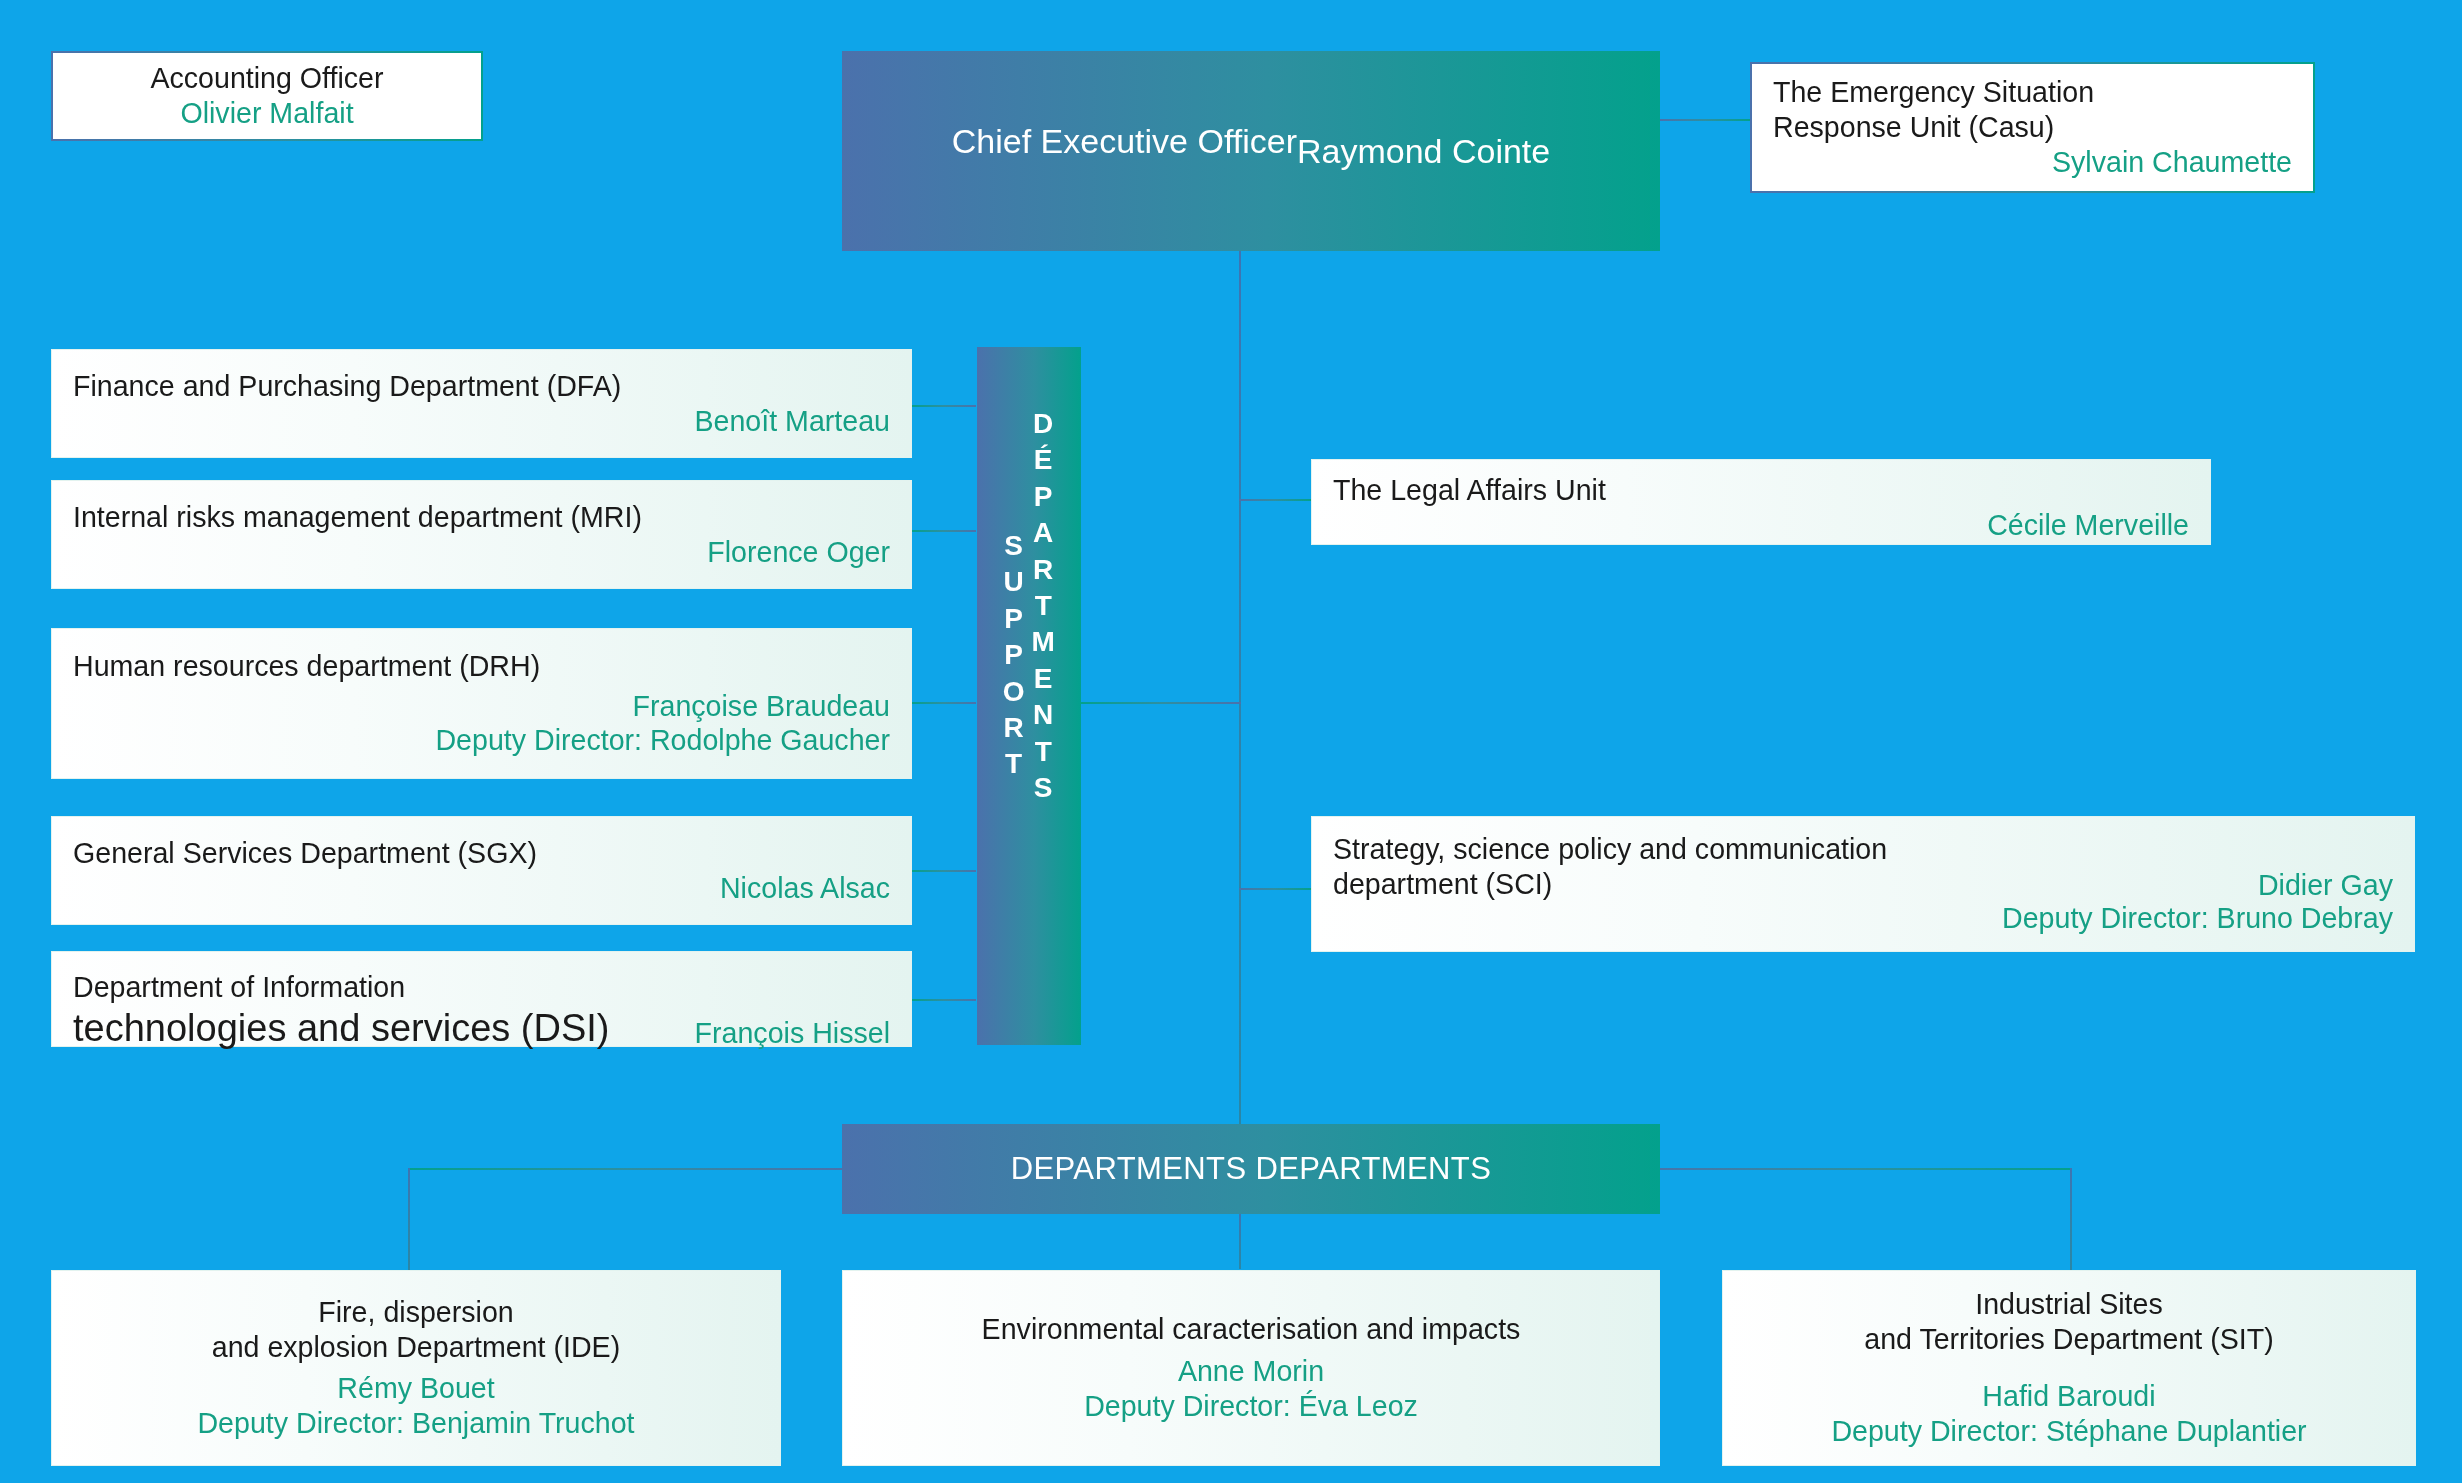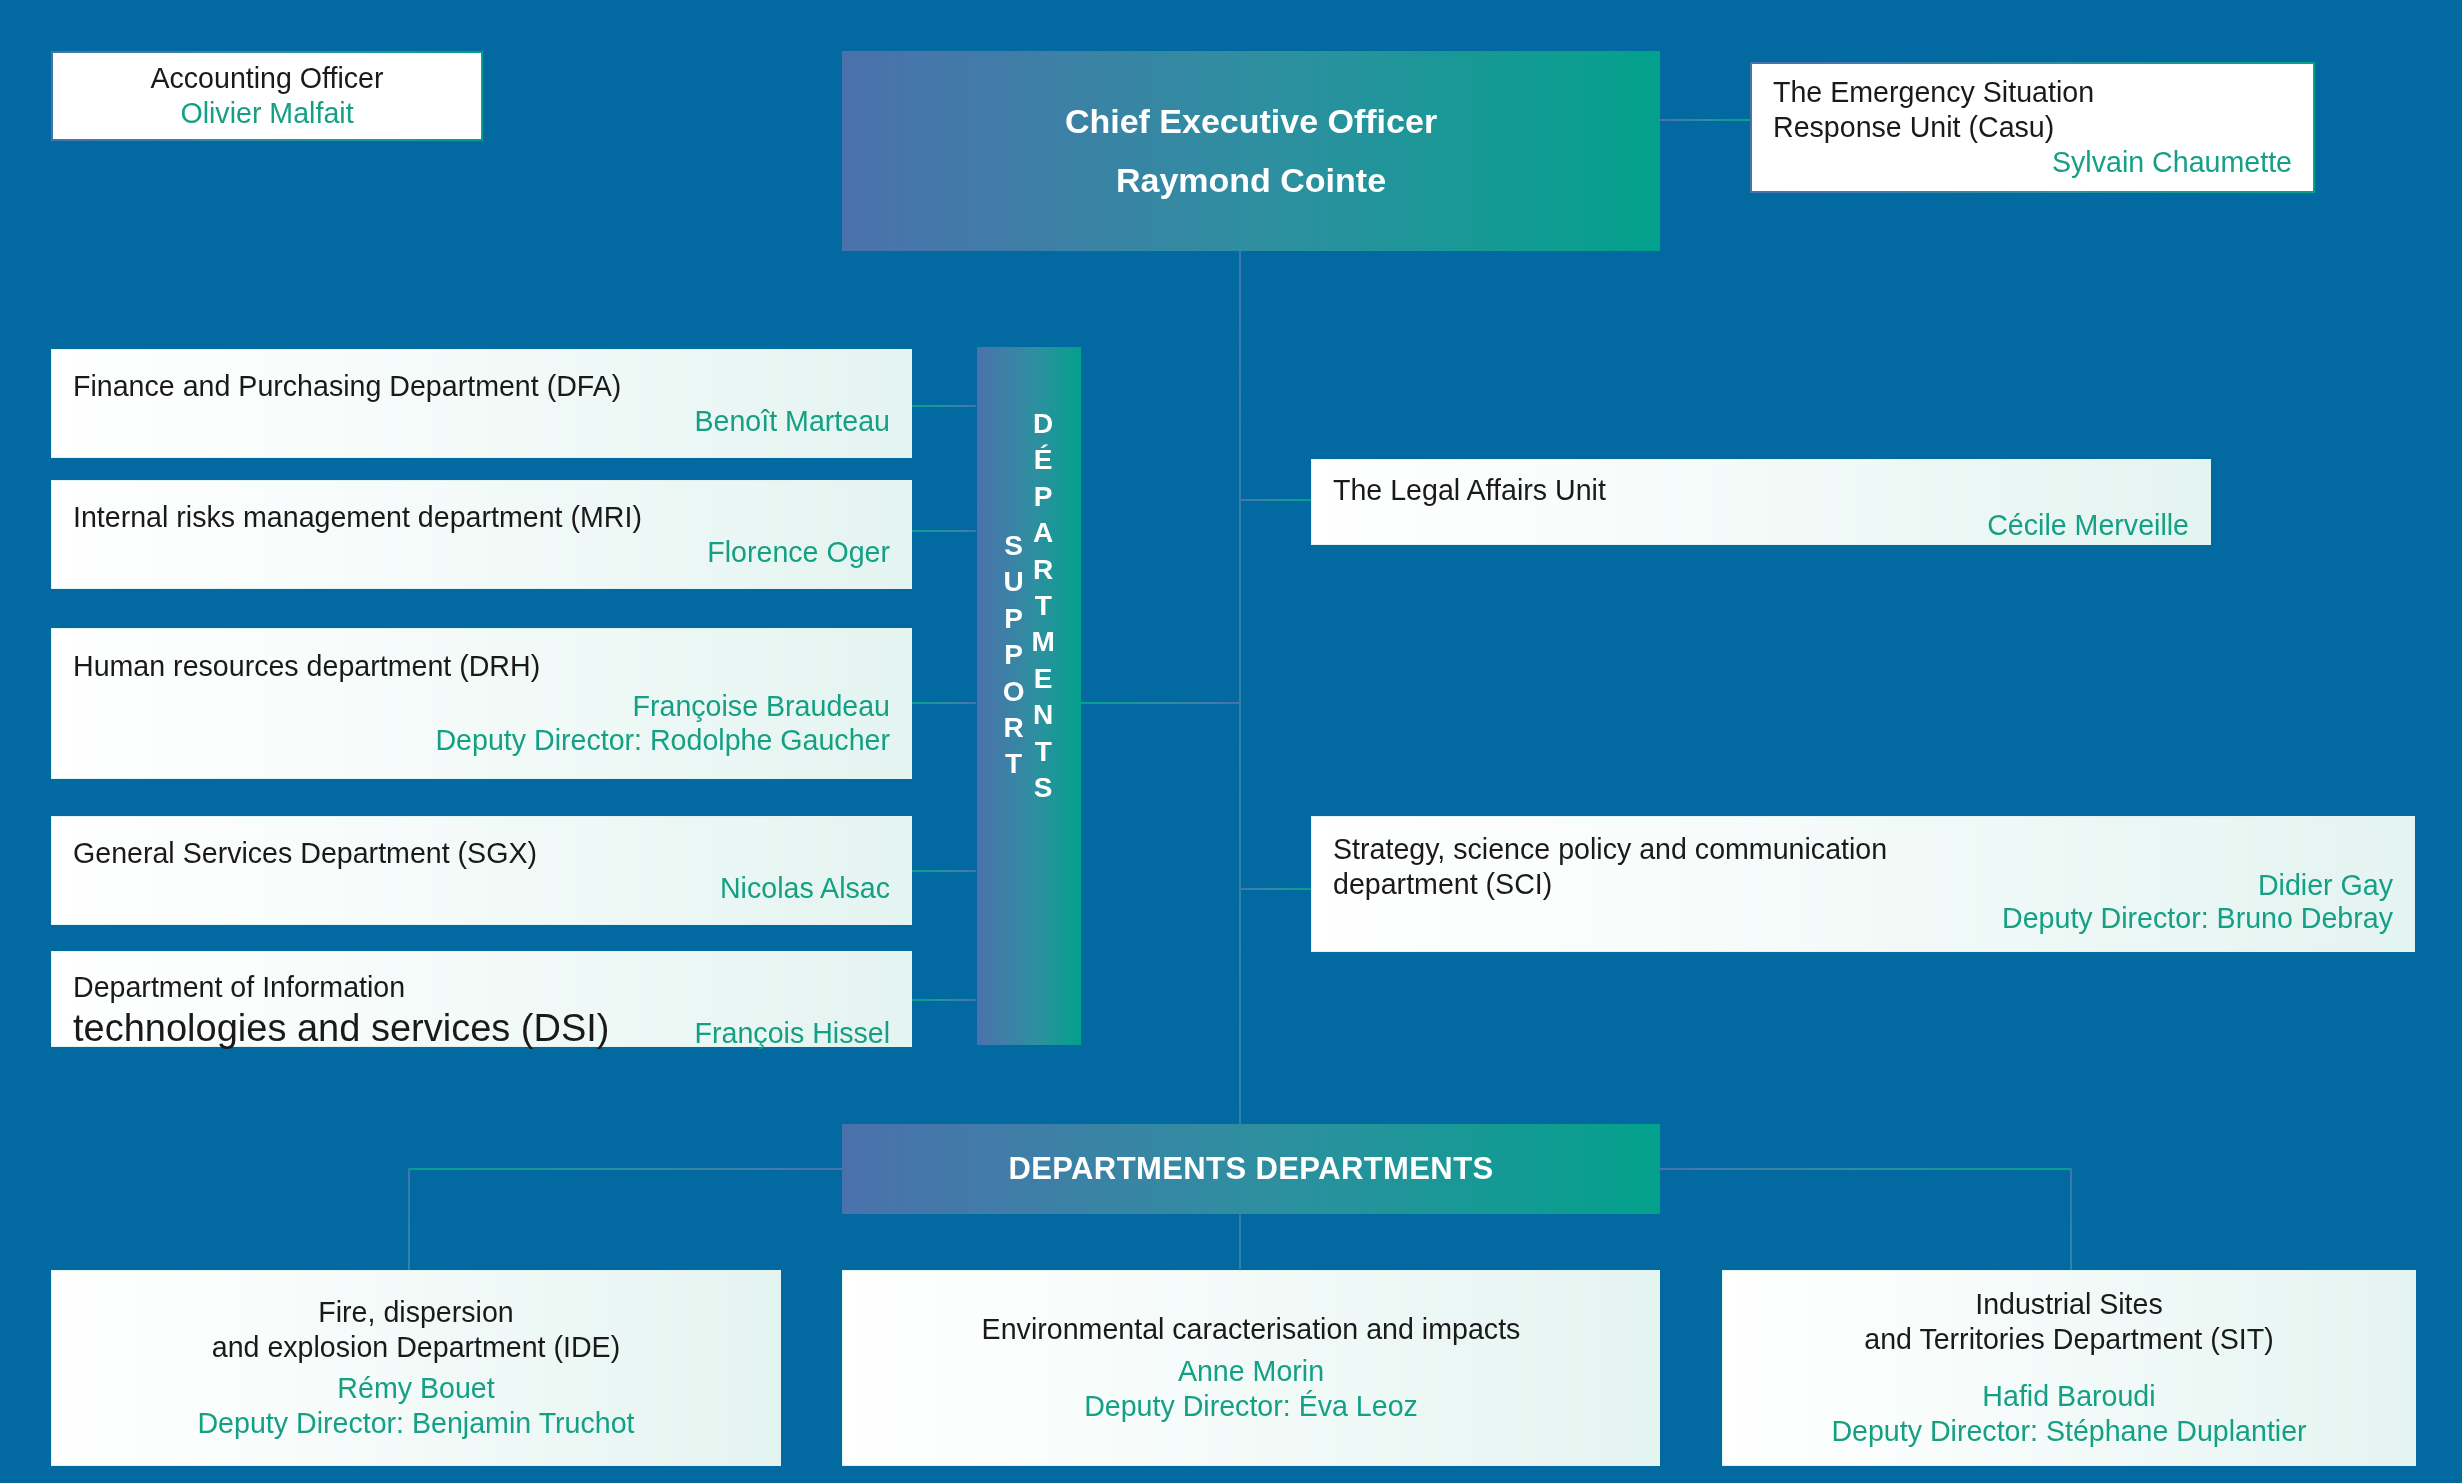--- a/index.html
+++ b/index.html
@@ -4,21 +4,21 @@
 <style>
   html,body{margin:0;padding:0;background:#ffffff;}
   body{
     font-family:"Liberation Sans","DejaVu Sans",sans-serif;
     -webkit-font-smoothing:antialiased;
   }
   #chart{
     position:relative;
     width:2462px;
     height:1483px;
-    background:#0369a1;
+    background:#0ea5e9;
     overflow:hidden;
   }
 
   
   .node{position:absolute;box-sizing:border-box;}
 
   
   .outline-box{
     background:#ffffff;
     border:2.4px solid transparent;
@@ -29,23 +29,22 @@
   
   .tint-box{
     background:linear-gradient(90deg,#ffffff 0%,#f7fcfb 35%,#e4f4f0 100%);
     border:1.6px solid #e3f3ef;
     display:flex;flex-direction:column;justify-content:center;
   }
 
   
   .grad-box{
     background:linear-gradient(90deg,#4B71AC 0%,#2E8FA0 52%,#03A18C 100%);
-    display:flex;flex-direction:column;justify-content:center;align-items:center;
+    display:flex;flex-direction:row;justify-content:center;align-items:center;
     color:#ffffff;
-    font-weight:bold;
   }
 
   .title{color:#1a1a1a;line-height:1.22;}
   .person{color:#15A085;line-height:1.22;}
 
   .ta-left{text-align:left;}
   .ta-right{text-align:right;}
   .ta-center{text-align:center;}
 
   .pad{padding:0 21px;}

